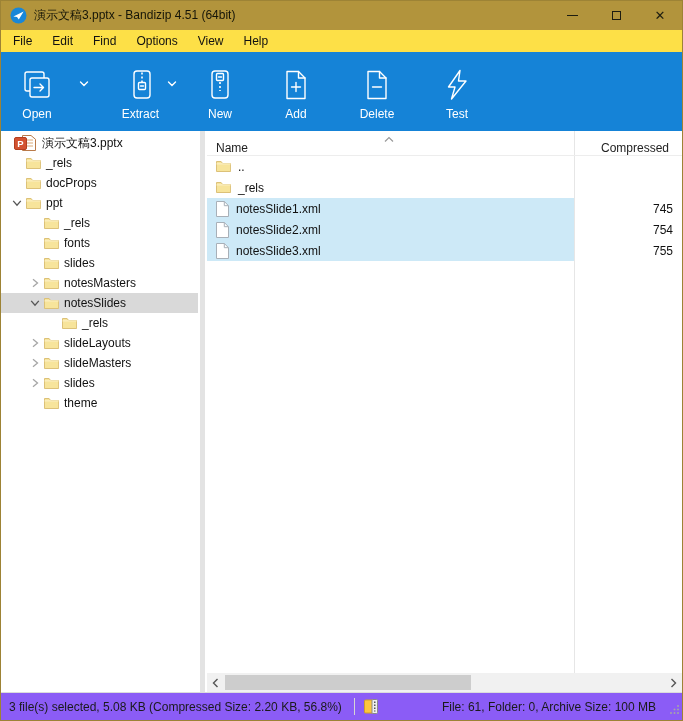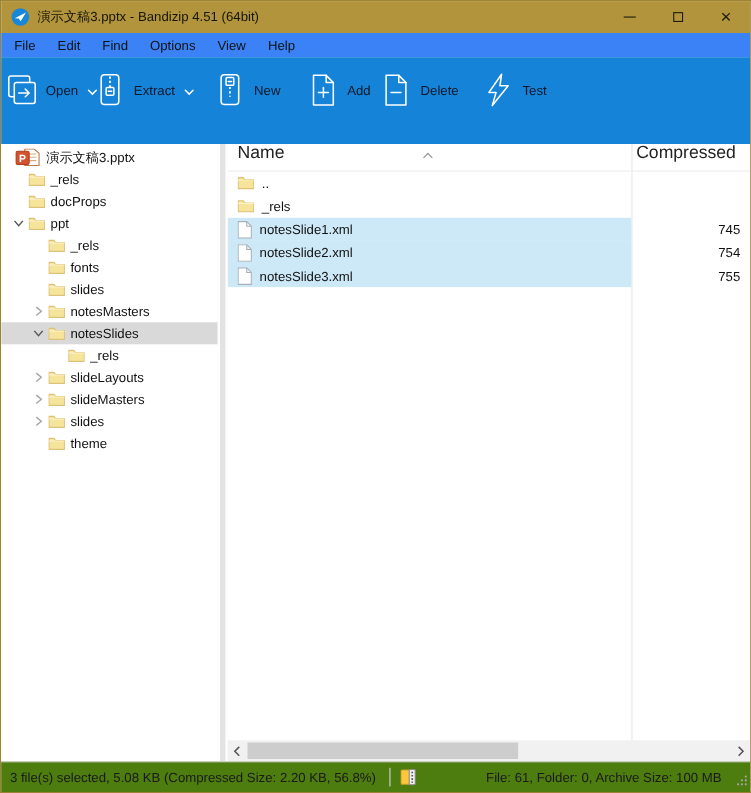--- a/index.html
+++ b/index.html
@@ -10,60 +10,60 @@
   .titlebar { height:29px; background:#b2943c; display:flex; align-items:center; padding-left:9px; flex:none; }
   .app-icon { width:17px; height:17px; margin-right:7px; flex:none; display:flex; }
   .title-text { font-size:12px; color:#151508; flex:1; white-space:nowrap; overflow:hidden; }
   .win-controls { display:flex; height:100%; flex:none; }
   .wc { width:44px; height:100%; display:flex; align-items:center; justify-content:center; cursor:default; }
   .wc-min-glyph { width:11px; height:1px; background:#1d1d10; display:block; }
   .wc-max-glyph { width:9px; height:9px; border:1px solid #1d1d10; display:block; }
   .wc-close-glyph { font-size:13px; color:#1d1d10; line-height:1; }
 
   
-  .menubar { height:22px; background:#3b82f6; display:flex; align-items:stretch; padding-left:2px; flex:none; font-size:12px; color:#111; }
+  .menubar { height:22px; background:#fde047; display:flex; align-items:stretch; padding-left:2px; flex:none; font-size:12px; color:#111; }
   .menu-item { display:flex; align-items:center; padding:0 10px; }
 
   
   .toolbar { height:79px; background:#1583d7; display:flex; align-items:stretch; padding-left:2px; flex:none; }
-  .tbtn { display:flex; flex-direction:row; align-items:center; justify-content:flex-end; padding-bottom:20px; gap:5px; color:#0f172a; }
+  .tbtn { display:flex; flex-direction:column; align-items:center; justify-content:flex-end; padding-bottom:10px; gap:5px; color:#ffffff; }
   .tbtn .tlabel { font-size:12px; white-space:nowrap; }
   .tchev { display:flex; align-items:center; justify-content:center; width:26px; margin-top:-16px; }
   .ticon svg { display:block; }
 
   
   .main { height:561px; display:flex; flex:none; }
   .tree { width:197px; background:#fff; overflow:hidden; padding-top:2px; flex:none; }
   .trow { display:flex; align-items:center; height:20px; font-size:12px; color:#111; white-space:nowrap; }
   .trow.selected { background:#d9d9d9; }
   .t-spacer { flex:none; height:1px; }
   .t-chev { width:18px; flex:none; display:flex; align-items:center; justify-content:center; }
   .t-icon { flex:none; display:flex; margin-right:5px; }
   .splitter { width:9px; background:#e3e3e3; flex:none; border-left:2px solid #fff; border-right:2px solid #fff; }
 
   .filelist { flex:1; display:flex; flex-direction:column; background:#fff; position:relative; }
   .col-divider { position:absolute; left:367px; top:0; bottom:19px; width:1px; background:#e6e6e6; }
-  .lheader { height:25px; display:flex; align-items:flex-start; flex:none; font-size:16px; color:#222; position:relative; border-bottom:1px solid #ededed; }
+  .lheader { height:25px; display:flex; align-items:flex-end; flex:none; font-size:12px; color:#222; position:relative; border-bottom:1px solid #ededed; }
   .lh-name { width:367px; padding-left:9px; flex:none; }
   .lh-size { flex:1; text-align:right; padding-right:13px; }
   .sort-caret { position:absolute; left:176px; top:1px; }
   .rows { flex:1; overflow:hidden; }
   .lrow { height:21px; display:flex; align-items:stretch; font-size:12px; color:#111; }
   .cell-name { width:367px; flex:none; display:flex; align-items:center; padding-left:9px; gap:7px; }
   .cell-name.sel { background:#cde9f7; }
   .cell-size { flex:1; display:flex; align-items:center; justify-content:flex-end; padding-right:9px; }
 
   
   .hscroll { height:19px; flex:none; background:#f1f1f1; position:relative; }
   .hs-arrow { position:absolute; top:0; width:17px; height:19px; display:flex; align-items:center; justify-content:center; }
   .hs-left { left:0; } .hs-right { right:0; }
   .hs-thumb { position:absolute; left:18px; top:2px; width:246px; height:15px; background:#cdcdcd; }
 
   
-  .statusbar { height:28px; background:#4d7c0f; border-top:1px solid #dcdcdc; display:flex; align-items:center; font-size:12px; color:#1a1a1a; padding:0 8px; flex:none; position:relative; }
+  .statusbar { height:28px; background:#8b5cf6; border-top:1px solid #dcdcdc; display:flex; align-items:center; font-size:12px; color:#1a1a1a; padding:0 8px; flex:none; position:relative; }
   .sb-left { white-space:nowrap; }
   .sb-div { width:1px; height:17px; background:#d5d5d5; margin-left:12px; margin-right:9px; flex:none; }
   .sb-zip { display:flex; flex:none; margin-right:8px; }
   .sb-right { flex:1; text-align:right; padding-right:18px; white-space:nowrap; }
   .grip { position:absolute; right:2px; bottom:2px; }
 </style>
 </head>
 <body>
 
 <div class="window">
@@ -107,21 +107,21 @@
             <path d="M14 19.5 h9 M20 16 l3.5 3.5 L20 23" fill="none" stroke="#fff" stroke-width="1.4" stroke-linecap="round" stroke-linejoin="round"></path>
           </svg>
         </span>
         <span class="tlabel">Open</span>
       </div>
       <div class="tchev">
         <svg width="12" height="8" viewBox="0 0 12 8">
           <path d="M2.5 2 L6 5.5 L9.5 2" fill="none" stroke="#fff" stroke-width="1.4" stroke-linecap="round"></path>
         </svg>
       </div>
-      <div class="tbtn" style="width: 62px;">
+      <div class="tbtn" style="width: 62px; align-items: flex-end;">
         <span class="ticon">
           <svg width="34" height="34" viewBox="0 0 34 34">
             <rect x="9" y="3" width="16" height="27" rx="3" fill="none" stroke="#fff" stroke-width="1.4" stroke-linecap="round" stroke-linejoin="round"></rect>
             <line x1="17" y1="4.5" x2="17" y2="14" stroke="#fff" stroke-width="1.6" stroke-dasharray="2 2"></line>
             <rect x="13.5" y="14.5" width="7" height="7" rx="1" fill="none" stroke="#fff" stroke-width="1.4" stroke-linecap="round" stroke-linejoin="round"></rect>
             <line x1="15.5" y1="18" x2="18.5" y2="18" fill="none" stroke="#fff" stroke-width="1.4" stroke-linecap="round" stroke-linejoin="round"></line>
           </svg>
         </span>
         <span class="tlabel">Extract</span>
       </div>

